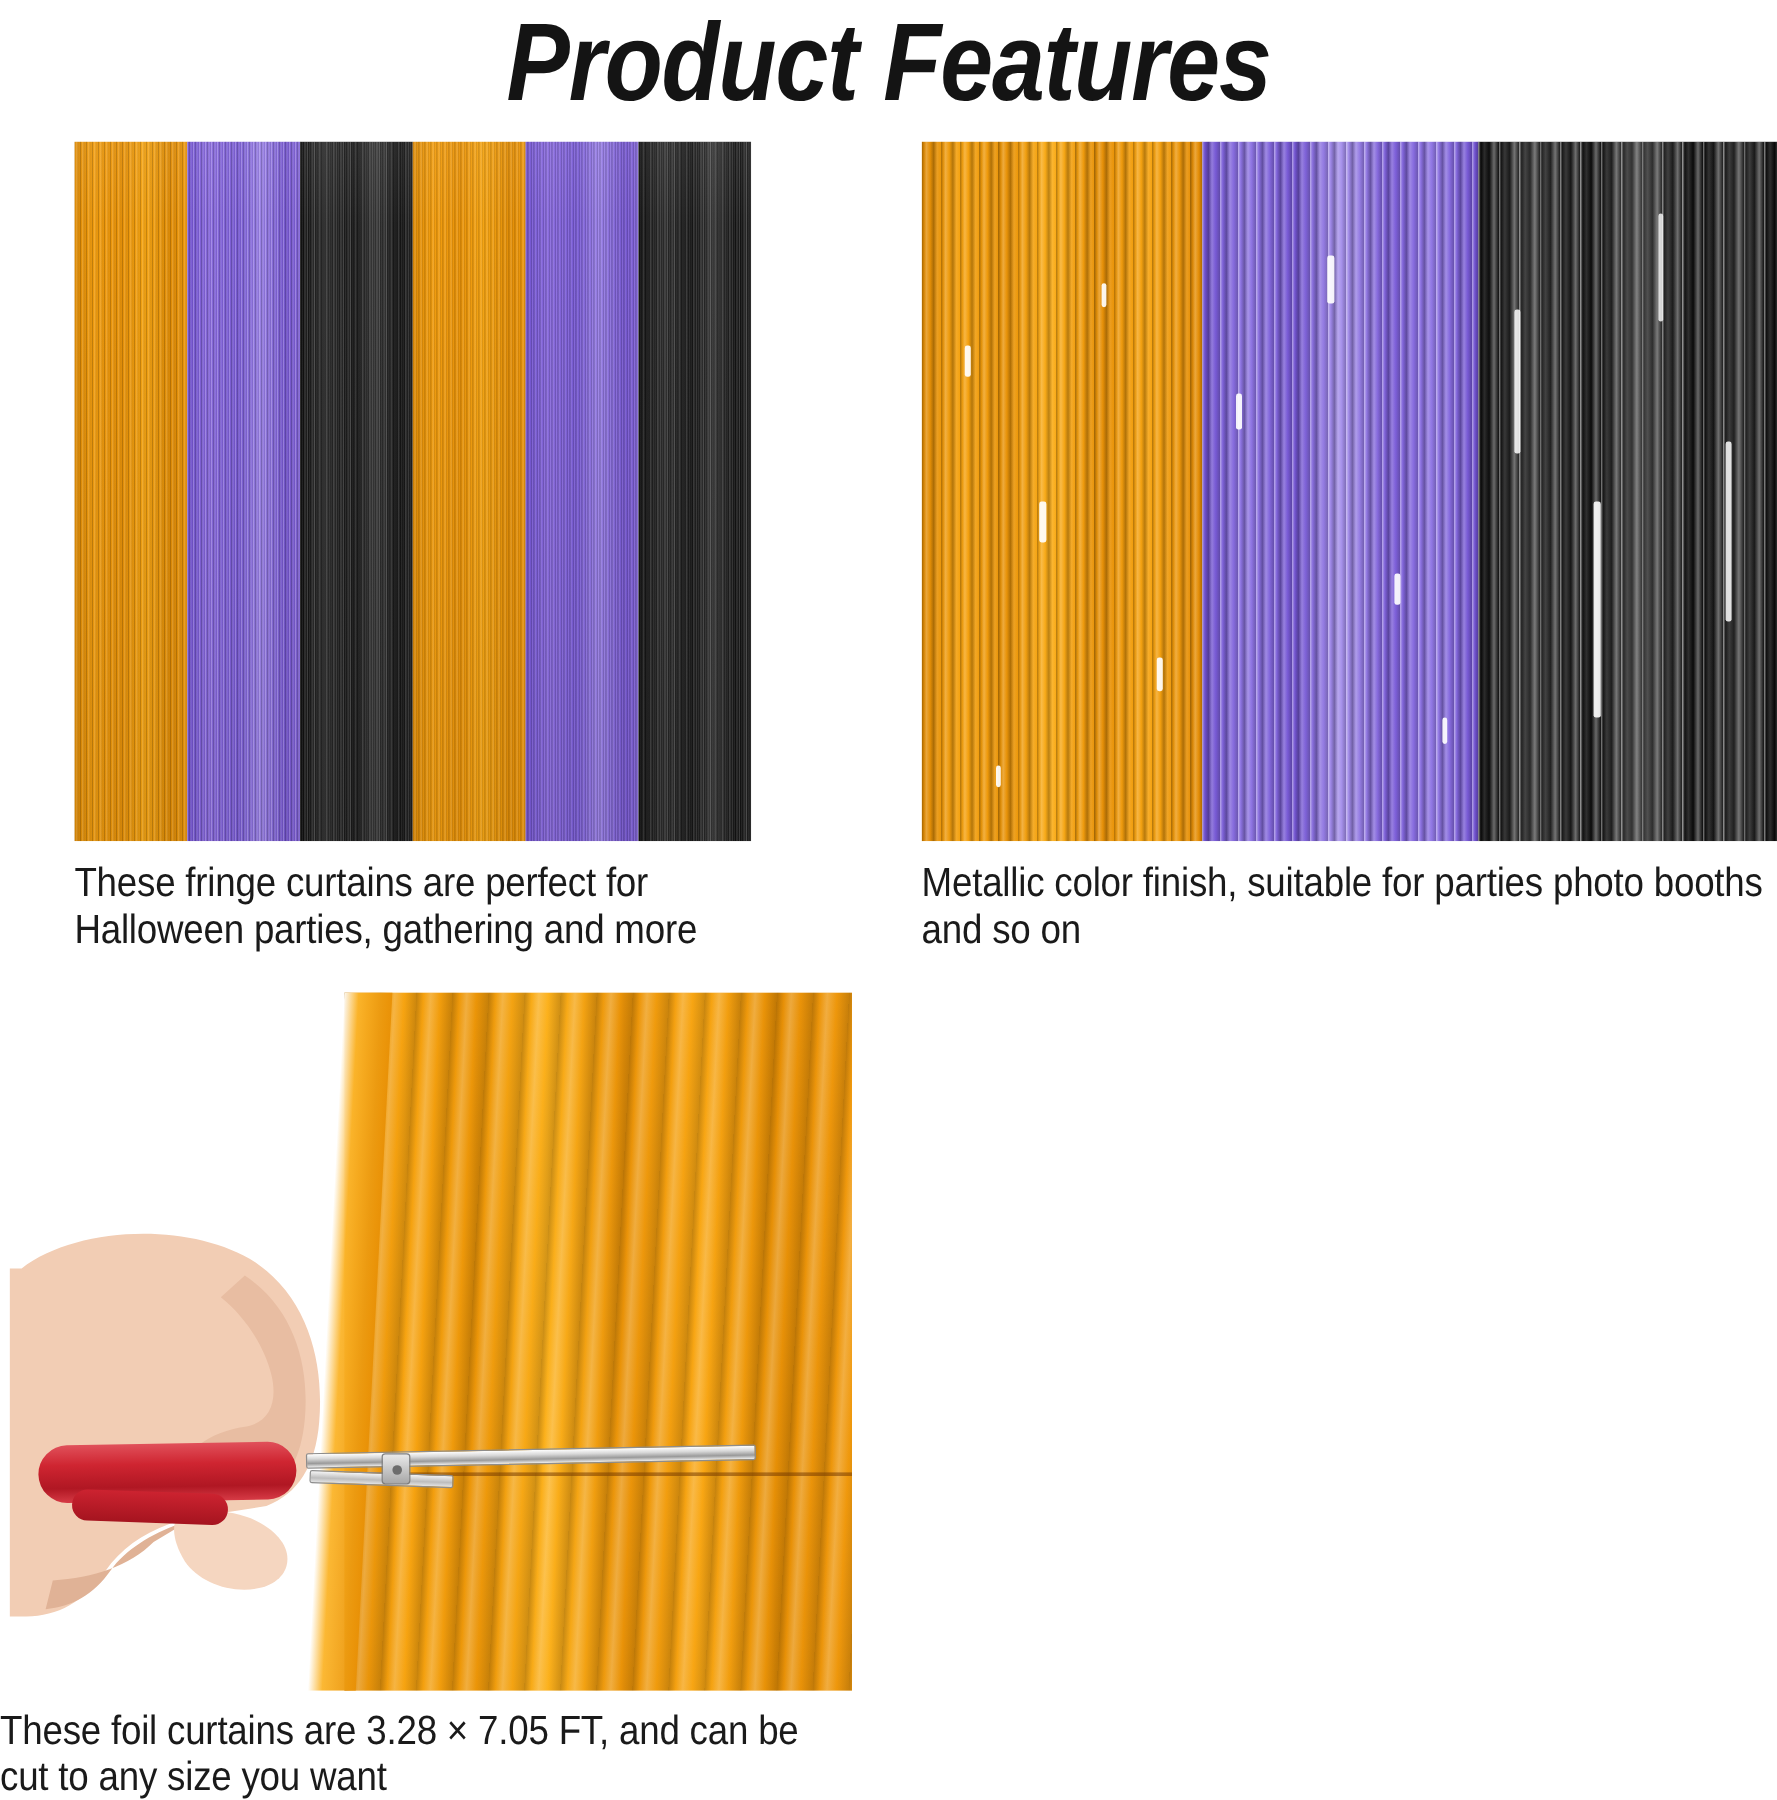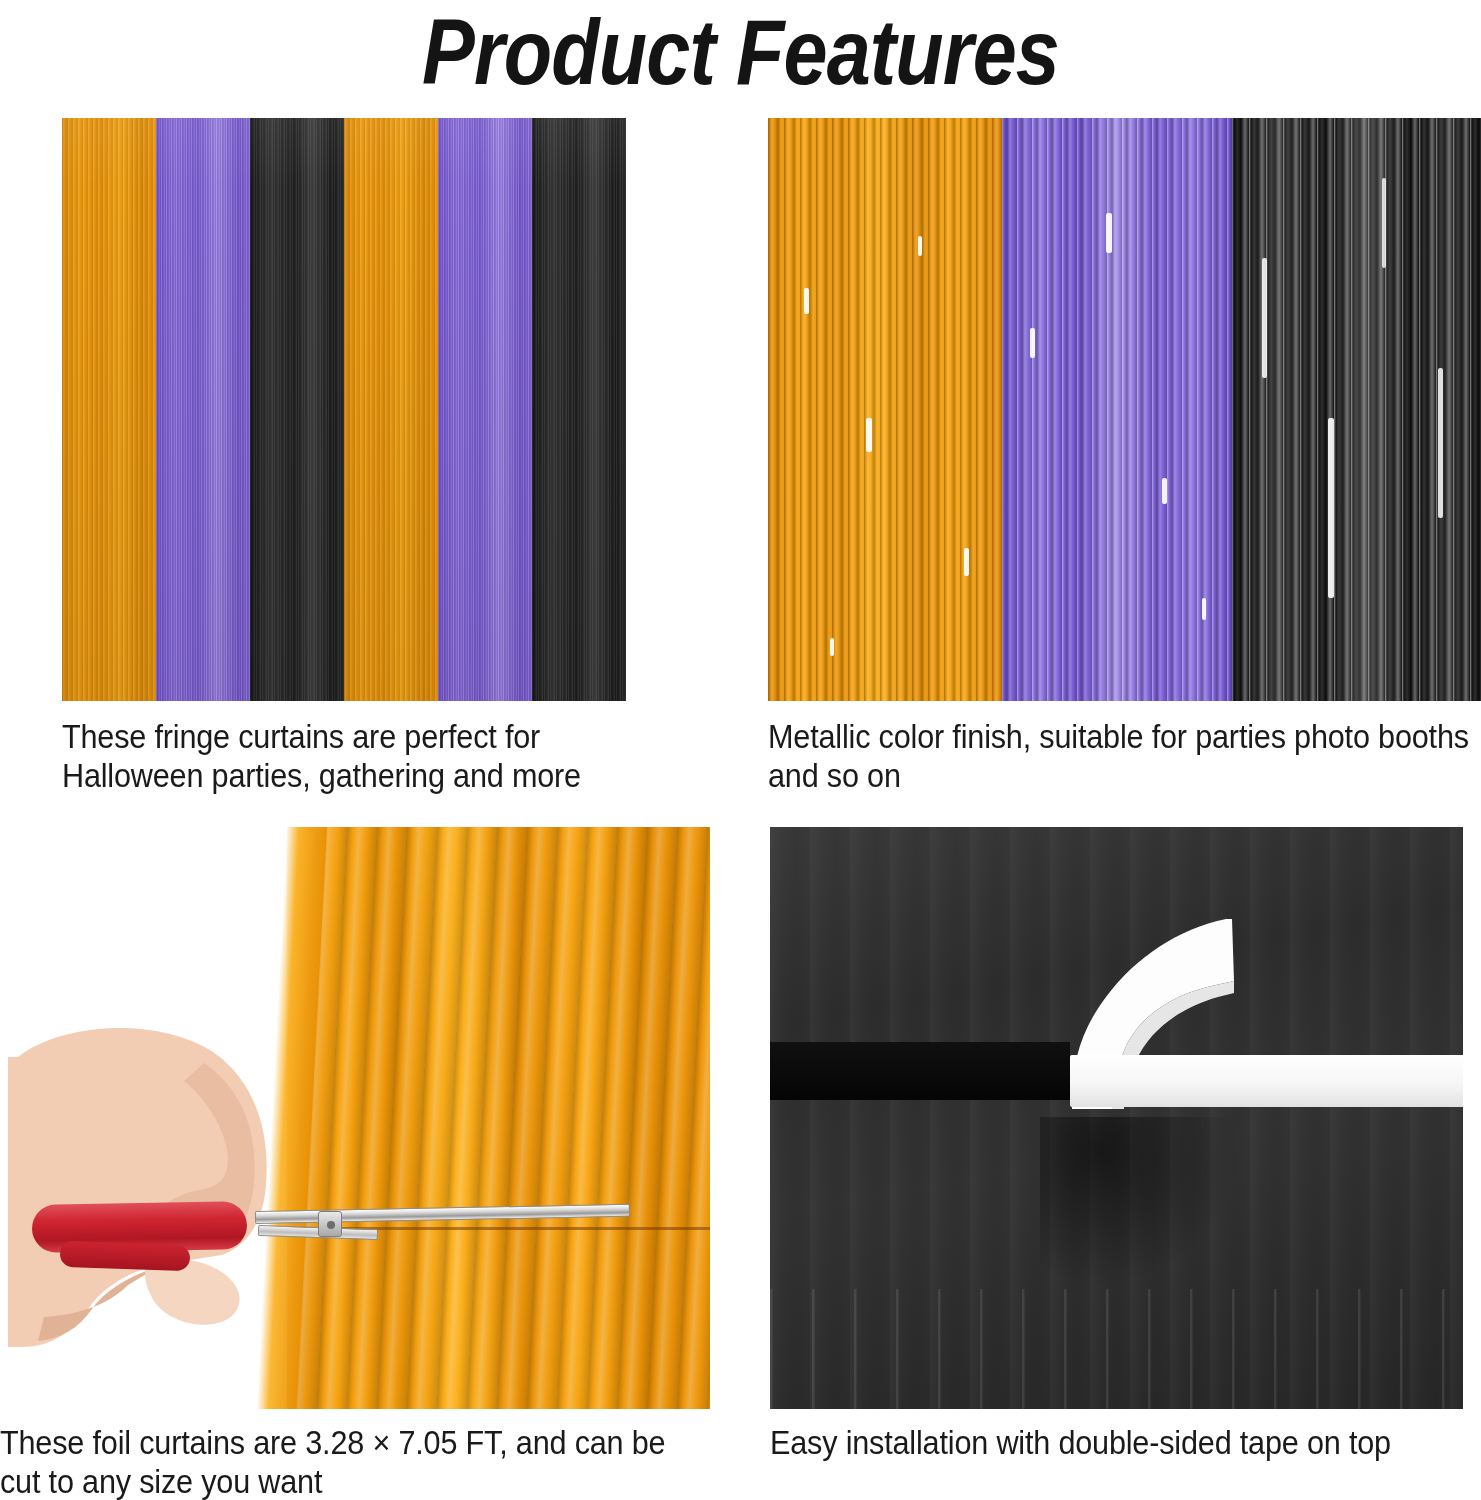--- a/index.html
+++ b/index.html
@@ -283,36 +283,14 @@
 
         <div class="scis-blade"></div>
         <div class="scis-blade2"></div>
         <div class="scis-pivot"></div>
         <div class="scis-handle"></div>
         <div class="scis-handle2"></div>
       </div>
       <div class="caption" style="width:790px; margin-top:14px;">These foil curtains are 3.28 × 7.05 FT, and can be cut to any size you want</div>
     </div>
 
-    <div class="cell cell-br">
-      <div class="photo p4">
-        <div class="p4-sheen"></div>
-        <div class="dark-band"></div>
-        <div class="p4-shadow"></div>
-
-        <svg class="tape-curl" viewBox="0 0 168 190">
-          <path d="M160,0 L166,0 L168,62 L150,66
-                   C110,74 72,96 58,132
-                   C48,158 46,176 46,190
-                   L6,190
-                   C4,150 14,112 40,78
-                   C70,38 112,10 160,0 Z" fill="#fdfdfd"></path>
-          <path d="M46,190 C46,176 48,158 58,132 C72,96 110,74 150,66 L168,62
-                   L168,74 L152,78 C116,88 84,110 70,142 C60,164 58,178 58,190 Z" fill="#e6e6e6"></path>
-        </svg>
-
-        <div class="tape-horiz"></div>
-        <div class="p4-fringe"></div>
-      </div>
-      <div class="caption" style="width:790px; margin-top:14px;">Easy installation with double-sided tape on top</div>
-    </div>
   </div>
 </div>
 
 </body></html>

